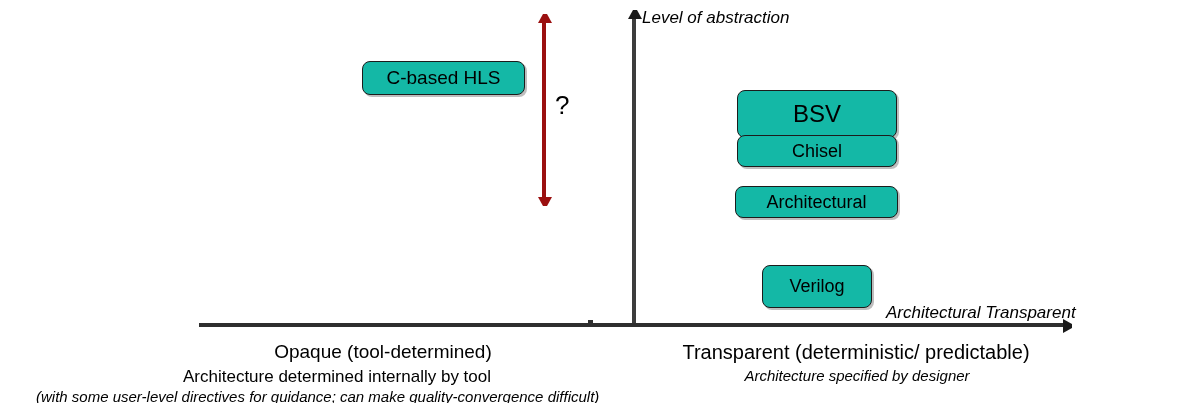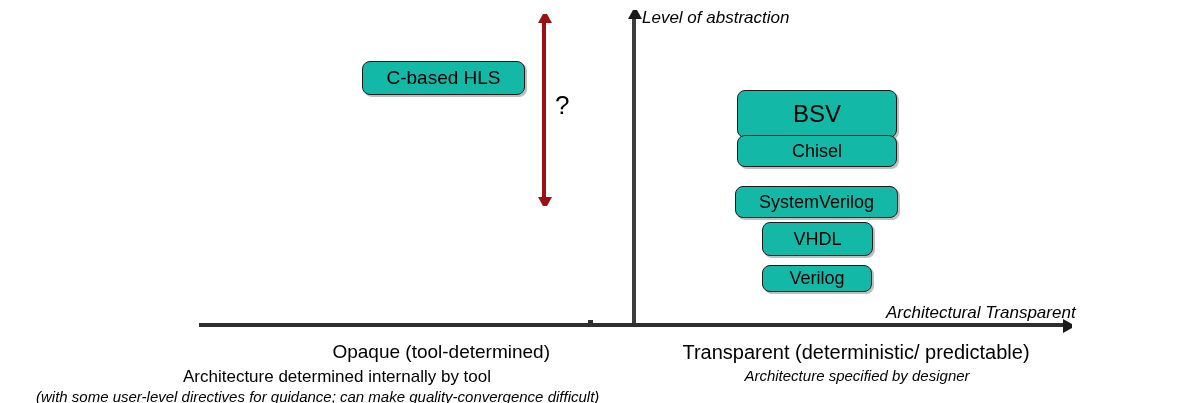--- a/index.html
+++ b/index.html
@@ -90,36 +90,36 @@
     display: flex;
     align-items: center;
     justify-content: center;
     color: #000000;
   }
   .box-chls    { left: 358px; top: 57px;  width: 163px; height: 34px; font-size: 19px; }
   .box-bsv     { left: 733px; top: 86px;  width: 160px; height: 48px; font-size: 24px; }
   .box-chisel  { left: 733px; top: 131px; width: 160px; height: 32px; font-size: 18px; text-align: center; }
   .box-sv      { left: 731px; top: 182px; width: 163px; height: 32px; font-size: 18px; }
   .box-vhdl    { left: 758px; top: 218px; width: 111px; height: 34px; font-size: 18px; }
-  .box-verilog { left: 758px; top: 261px; width: 110px; height: 27px; font-size: 18px; }
+  .box-verilog { left: 758px; top: 261px; width: 110px; height: 43px; font-size: 18px; }
 
   
   .txt { position: absolute; color: #000000; white-space: nowrap; }
   .y-axis-label {
     left: 636px; top: 2px;
     font-size: 17px; font-style: italic;
   }
   .x-axis-label {
     left: 880px; top: 297px; width: 212px;
     font-size: 17px; font-style: italic;
     text-align: left;
   }
   .opaque-title {
-    left: 188px; top: 335px; width: 360px;
-    font-size: 19px; text-align: right;
+    left: 199px; top: 335px; width: 360px;
+    font-size: 19px; text-align: center;
   }
   .opaque-sub {
     left: 133px; top: 361px; width: 400px;
     font-size: 17px; text-align: center;
   }
   .opaque-note {
     left: 30px; top: 382px; width: 640px;
     font-size: 15px; font-style: italic; text-align: left;
   }
   .transp-title {
@@ -146,22 +146,21 @@
   <div class="txt x-axis-label">Architectural Transparent</div>
 
   <div class="red-line"></div>
   <div class="red-head-up"></div>
   <div class="red-head-down"></div>
   <div class="txt qmark">?</div>
 
   <div class="ybox box-chls">C-based HLS</div>
   <div class="ybox box-bsv">BSV</div>
   <div class="ybox box-chisel">Chisel</div>
-  <div class="ybox box-sv">SystemVerilog</div>
-  <div class="ybox box-vhdl">VHDL</div>
+  <div class="ybox box-sv">Architectural</div>
   <div class="ybox box-verilog">Verilog</div>
 
   <div class="txt opaque-title">Opaque (tool-determined)</div>
   <div class="txt opaque-sub">Architecture determined internally by tool</div>
   <div class="txt opaque-note">(with some user-level directives for guidance; can make quality-convergence difficult)</div>
 
   <div class="txt transp-title">Transparent (deterministic/ predictable)</div>
   <div class="txt transp-sub">Architecture specified by designer</div>
 
 </div>

